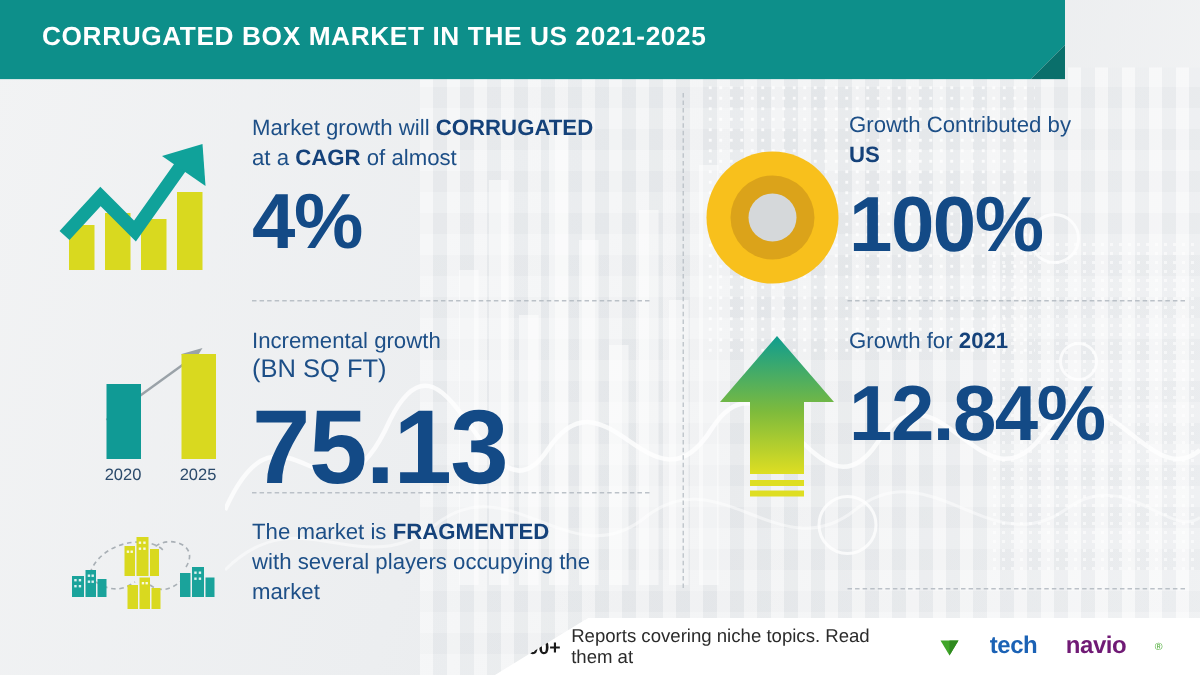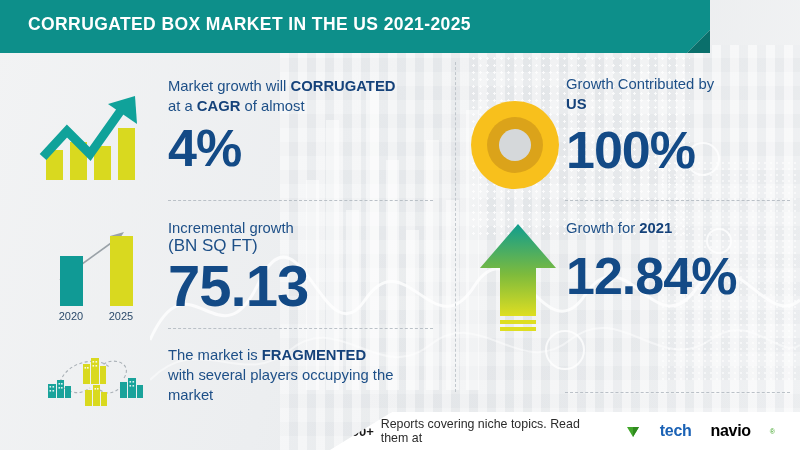--- a/index.html
+++ b/index.html
@@ -89,31 +89,31 @@
   }
   .bignum {
     color:#134a86; font-weight:bold; letter-spacing:-1px;
     font-family:"Liberation Sans", sans-serif;
   }
 
   
   .b1 { left:168px; top:76px; width:275px; }
   .b1 .bignum { font-size:52px; line-height:56px; margin-top:4px; }
   .b2 { left:168px; top:218px; width:275px; }
-  .b2 .bignum { font-size:58px; line-height:58px; margin-top:4px; }
+  .b2 .bignum { font-size:70px; line-height:58px; margin-top:16px; }
   .b3 { left:168px; top:345px; width:280px; }
 
   .b4 { left:566px; top:74px; width:230px; }
   .b4 .bignum { font-size:52px; line-height:56px; margin-top:8px; }
   .b5 { left:566px; top:218px; width:230px; }
   .b5 .bignum { font-size:52px; line-height:56px; margin-top:10px; }
 
   
   .ic-growth { left:38px; top:84px; width:112px; height:104px; }
-  .ic-bars   { left:44px; top:212px; width:118px; height:112px; }
+  .ic-bars   { left:55px; top:212px; width:118px; height:112px; }
   .ic-city   { left:38px; top:352px; width:115px; height:56px; }
   .ic-donut  { left:470px; top:100px; width:90px; height:90px; }
   .ic-arrow  { left:478px; top:220px; width:80px; height:118px; }
 
   
   .footer {
     position:absolute; left:330px; top:412px; width:470px; height:38px;
     background:#ffffff; z-index:8;
     -webkit-clip-path:polygon(62px 0, 470px 0, 470px 38px, 0 38px);
     clip-path:polygon(62px 0, 470px 0, 470px 38px, 0 38px);
@@ -121,21 +121,21 @@
   }
   .footer-inner {
     position:absolute; left:0; top:0; width:470px; height:38px;
     display:flex; align-items:center; justify-content:flex-end;
     padding-right:25px; gap:7px;
   }
   .f-count { font-size:13px; font-weight:bold; color:#1a1a1a; }
   .f-text  { font-size:12.4px; color:#2b2b2b; }
   .logo { display:flex; align-items:center; gap:19px; margin-left:14px; }
   .logo-tech { font-size:16px; font-weight:bold; color:#1b62b5; letter-spacing:-.3px; }
-  .logo-navio{ font-size:16px; font-weight:bold; color:#000000; letter-spacing:-.3px; }
+  .logo-navio{ font-size:16px; font-weight:bold; color:#701a75; letter-spacing:-.3px; }
   .logo-r { font-size:7px; color:#41a62a; vertical-align:super; }
 </style>
 </head>
 <body>
 
 <div id="canvas">
 
   <div class="tex tex-city"></div>
   <div class="tex tex-dots"></div>
   <div class="tex tex-dots2"></div>

